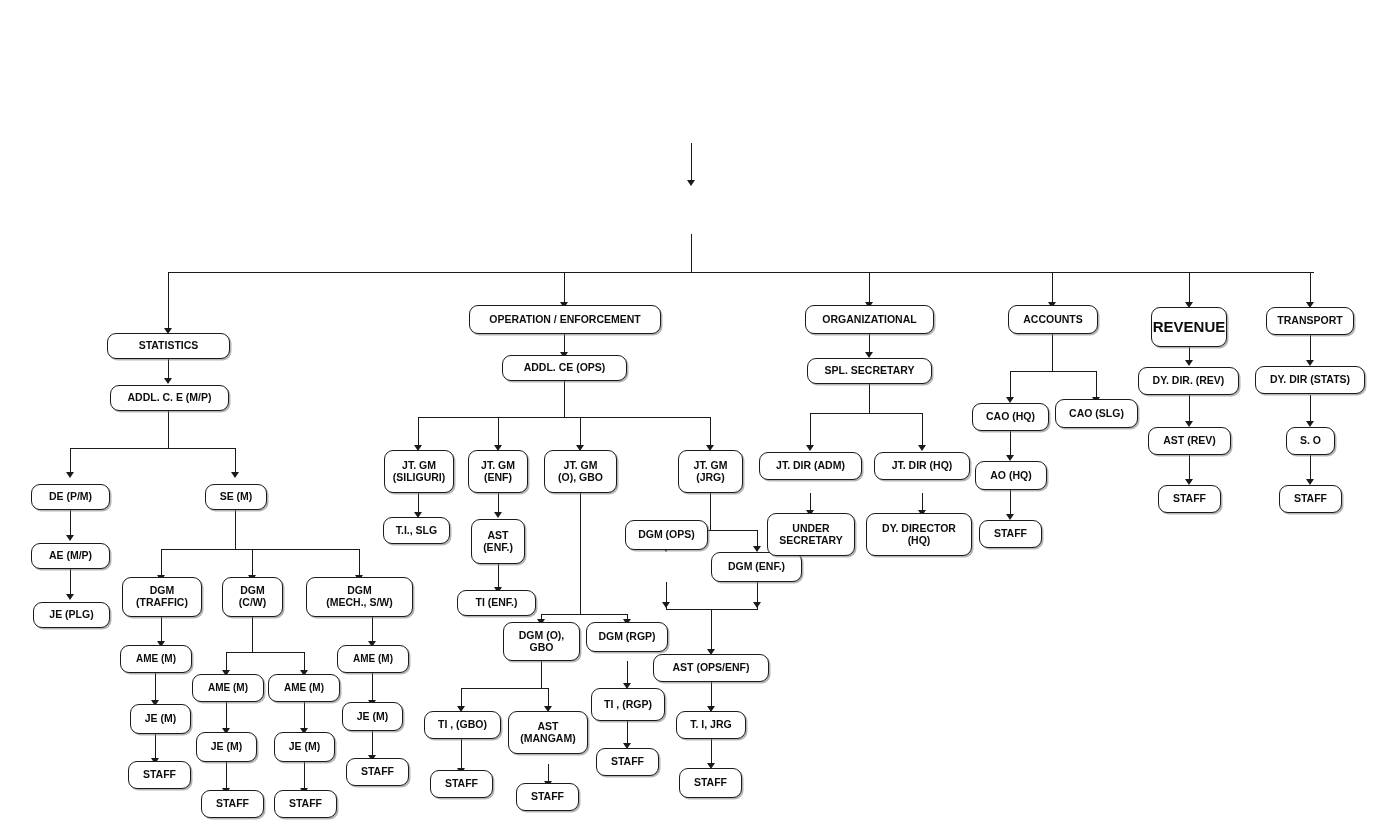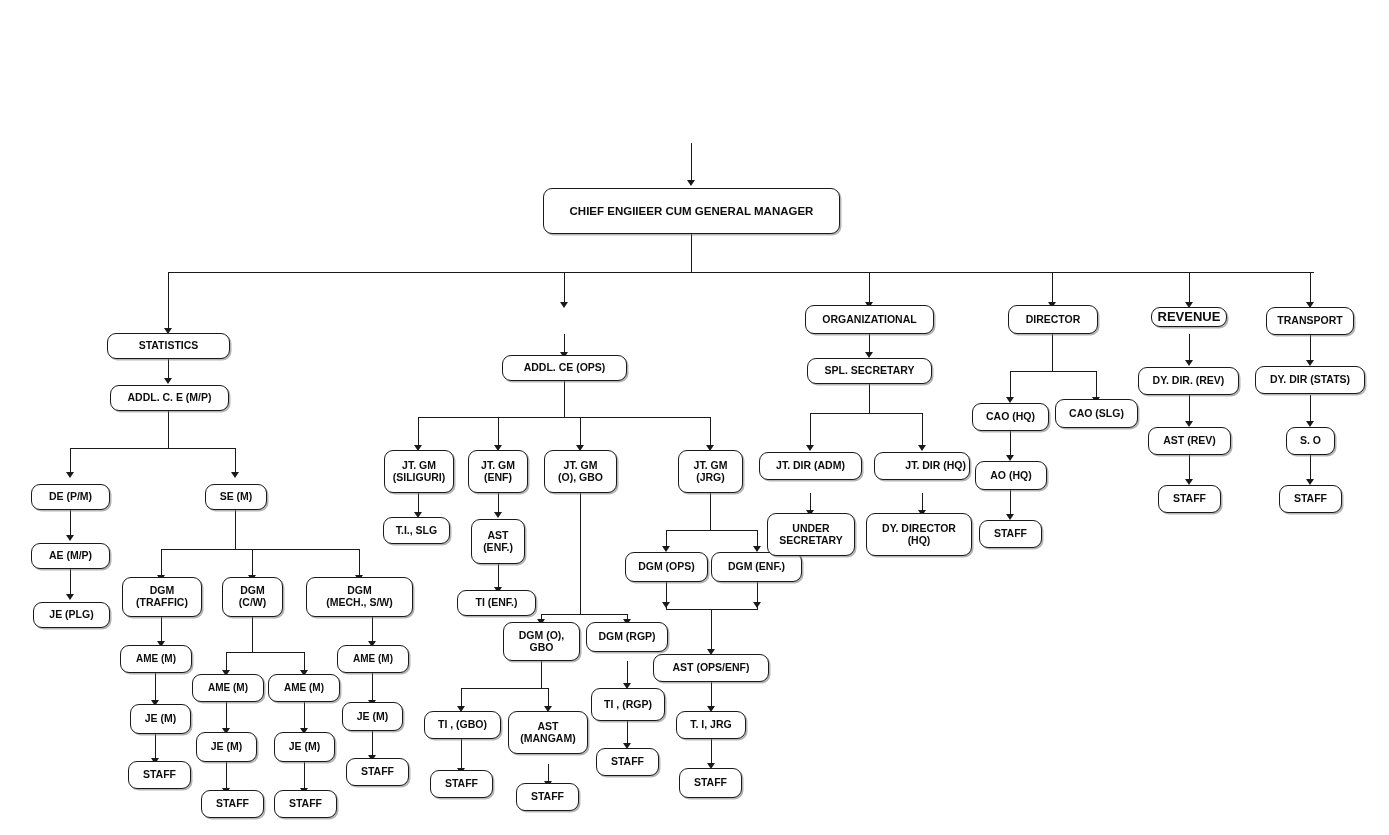--- a/index.html
+++ b/index.html
@@ -218,23 +218,20 @@
   <div class="arw" style="left:1185px;top:479px;"></div>
 
   <div class="ln vl" style="left:1310px;top:334px;height:28px;"></div>
   <div class="arw" style="left:1306px;top:360px;"></div>
   <div class="ln vl" style="left:1310px;top:395px;height:28px;"></div>
   <div class="arw" style="left:1306px;top:421px;"></div>
   <div class="ln vl" style="left:1310px;top:455px;height:26px;"></div>
   <div class="arw" style="left:1306px;top:479px;"></div>
 
 
-  <div class="node" style="left:543px;top:188px;width:297px;height:46px;font-size:11.5px;">
-      <span>CHIEF ENGIIEER CUM GENERAL MANAGER</span>
-    </div>
 
   <div class="node" style="left:107px;top:333px;width:123px;height:26px;font-size:10.5px;">
       <span>STATISTICS</span>
     </div>
   <div class="node" style="left:110px;top:385px;width:119px;height:26px;font-size:10.5px;">
       <span>ADDL. C. E (M/P)</span>
     </div>
   <div class="node" style="left:31px;top:484px;width:79px;height:26px;font-size:10.5px;">
       <span>DE (P/M)</span>
     </div>
@@ -294,20 +291,23 @@
   <div class="node" style="left:337px;top:645px;width:72px;height:28px;font-size:10px;">
       <span>AME (M)</span>
     </div>
   <div class="node" style="left:342px;top:702px;width:61px;height:29px;font-size:10.5px;">
       <span>JE (M)</span>
     </div>
   <div class="node" style="left:346px;top:758px;width:63px;height:28px;font-size:10.5px;">
       <span>STAFF</span>
     </div>
 
+  <div class="node" style="left:469px;top:305px;width:192px;height:29px;font-size:10.5px;">
+      <span>OPERATION / ENFORCEMENT</span>
+    </div>
   <div class="node" style="left:502px;top:355px;width:125px;height:26px;font-size:10.5px;">
       <span>ADDL. CE (OPS)</span>
     </div>
 
   <div class="node" style="left:384px;top:450px;width:70px;height:43px;font-size:10.5px;">
       <span>JT. GM
 (SILIGURI)</span>
     </div>
   <div class="node" style="left:383px;top:517px;width:67px;height:27px;font-size:10.5px;">
       <span>T.I., SLG</span>
@@ -355,21 +355,21 @@
       <span>TI , (RGP)</span>
     </div>
   <div class="node" style="left:596px;top:748px;width:63px;height:28px;font-size:10.5px;">
       <span>STAFF</span>
     </div>
 
   <div class="node" style="left:678px;top:450px;width:65px;height:43px;font-size:10.5px;">
       <span>JT. GM
 (JRG)</span>
     </div>
-  <div class="node" style="left:625px;top:552px;width:83px;height:30px;font-size:10.5px;">
+  <div class="node" style="left:625px;top:520px;width:83px;height:30px;font-size:10.5px;">
       <span>DGM (OPS)</span>
     </div>
   <div class="node" style="left:711px;top:552px;width:91px;height:30px;font-size:10.5px;">
       <span>DGM (ENF.)</span>
     </div>
   <div class="node" style="left:653px;top:654px;width:116px;height:28px;font-size:10.5px;">
       <span>AST (OPS/ENF)</span>
     </div>
   <div class="node" style="left:676px;top:711px;width:70px;height:28px;font-size:10.5px;">
       <span>T. I, JRG</span>
@@ -384,45 +384,45 @@
   <div class="node" style="left:807px;top:358px;width:125px;height:26px;font-size:10.5px;">
       <span>SPL. SECRETARY</span>
     </div>
   <div class="node" style="left:759px;top:452px;width:103px;height:28px;font-size:10.5px;">
       <span>JT. DIR (ADM)</span>
     </div>
   <div class="node" style="left:767px;top:513px;width:88px;height:43px;font-size:10.5px;">
       <span>UNDER
 SECRETARY</span>
     </div>
-  <div class="node" style="left:874px;top:452px;width:96px;height:28px;font-size:10.5px;justify-content:flex-end;">
+  <div class="node" style="left:874px;top:452px;width:96px;height:28px;font-size:10.5px;">
       <span>JT. DIR (HQ)</span>
     </div>
   <div class="node" style="left:866px;top:513px;width:106px;height:43px;font-size:10.5px;">
       <span>DY. DIRECTOR
 (HQ)</span>
     </div>
 
   <div class="node" style="left:1008px;top:305px;width:90px;height:29px;font-size:10.5px;">
-      <span>DIRECTOR</span>
+      <span>ACCOUNTS</span>
     </div>
   <div class="node" style="left:972px;top:403px;width:77px;height:28px;font-size:10.5px;">
       <span>CAO (HQ)</span>
     </div>
   <div class="node" style="left:1055px;top:399px;width:83px;height:29px;font-size:10.5px;">
       <span>CAO (SLG)</span>
     </div>
   <div class="node" style="left:975px;top:461px;width:72px;height:29px;font-size:10.5px;">
       <span>AO (HQ)</span>
     </div>
   <div class="node" style="left:979px;top:520px;width:63px;height:28px;font-size:10.5px;">
       <span>STAFF</span>
     </div>
 
-  <div class="node" style="left:1151px;top:307px;width:76px;height:20px;font-size:13px;">
+  <div class="node" style="left:1151px;top:307px;width:76px;height:40px;font-size:15px;">
       <span>REVENUE</span>
     </div>
   <div class="node" style="left:1138px;top:367px;width:101px;height:28px;font-size:10.5px;">
       <span>DY. DIR. (REV)</span>
     </div>
   <div class="node" style="left:1148px;top:427px;width:83px;height:28px;font-size:10.5px;">
       <span>AST (REV)</span>
     </div>
   <div class="node" style="left:1158px;top:485px;width:63px;height:28px;font-size:10.5px;">
       <span>STAFF</span>

